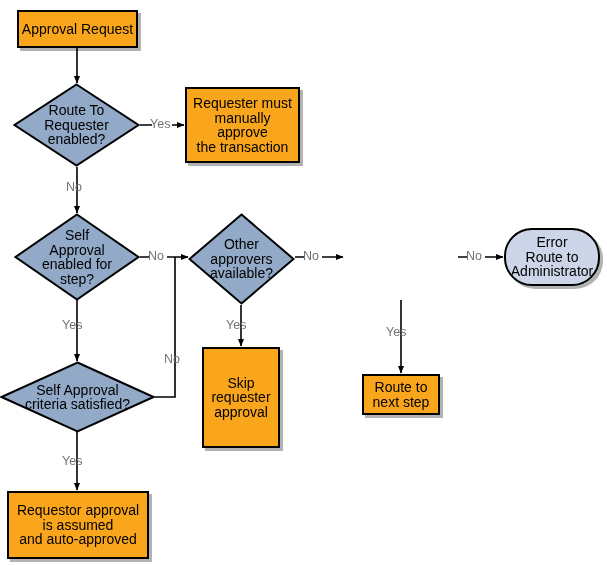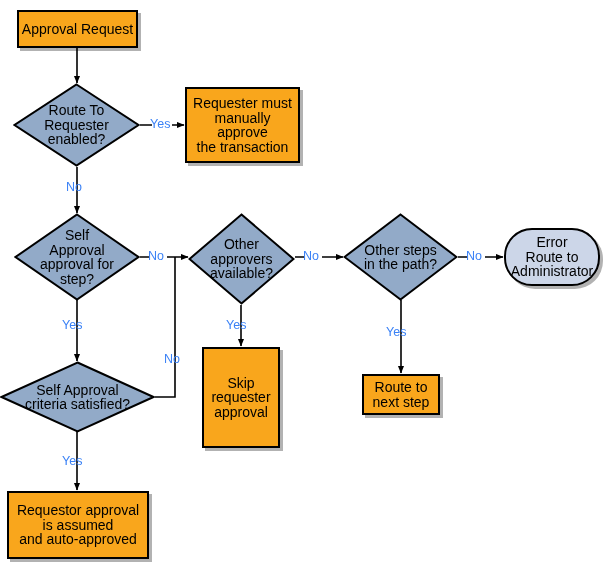--- a/index.html
+++ b/index.html
@@ -59,21 +59,21 @@
   }
   .decision .dlabel {
     position: relative;
     z-index: 2;
     padding: 0 6px;
   }
   .edge-label {
     position: absolute;
     font-size: 12.5px;
     line-height: 13px;
-    color: #3b82f6;
+    color: #737373;
     background: transparent;
     white-space: nowrap;
     z-index: 4;
   }
 </style>
 </head>
 <body>
 
 <div id="canvas">
 
@@ -135,45 +135,36 @@
     </div>
   </div>
 
   <div class="node decision" style="left:14px; top:213px; width:126px; height:88px;">
     <svg width="126" height="88" viewBox="0 0 126 88" xmlns="http://www.w3.org/2000/svg">
       <polygon points="63,1.5 124.5,44 63,86.5 1.5,44" fill="#92aac8" stroke="#000000" stroke-width="2"></polygon>
     </svg>
     <div class="dlabel">
       <div>Self</div>
       <div>Approval</div>
-      <div>approval for</div>
+      <div>enabled for</div>
       <div>step?</div>
     </div>
   </div>
 
   <div class="node decision" style="left:188px; top:213px; width:107px; height:92px;">
     <svg width="107" height="92" viewBox="0 0 107 92" xmlns="http://www.w3.org/2000/svg">
       <polygon points="53.5,1.5 105.5,46 53.5,90.5 1.5,46" fill="#92aac8" stroke="#000000" stroke-width="2"></polygon>
     </svg>
     <div class="dlabel">
       <div>Other</div>
       <div>approvers</div>
       <div>available?</div>
     </div>
   </div>
 
-  <div class="node decision" style="left:343px; top:213px; width:115px; height:88px;">
-    <svg width="115" height="88" viewBox="0 0 115 88" xmlns="http://www.w3.org/2000/svg">
-      <polygon points="57.5,1.5 113.5,44 57.5,86.5 1.5,44" fill="#92aac8" stroke="#000000" stroke-width="2"></polygon>
-    </svg>
-    <div class="dlabel">
-      <div>Other steps</div>
-      <div>in the path?</div>
-    </div>
-  </div>
 
   <div class="node term" style="left:504px; top:228px; width:96px; height:58px;">
     <div>
       <div>Error</div>
       <div>Route to</div>
       <div>Administrator</div>
     </div>
   </div>
 
   <div class="node decision" style="left:0px; top:361px; width:155px; height:72px;text-align:center;">

